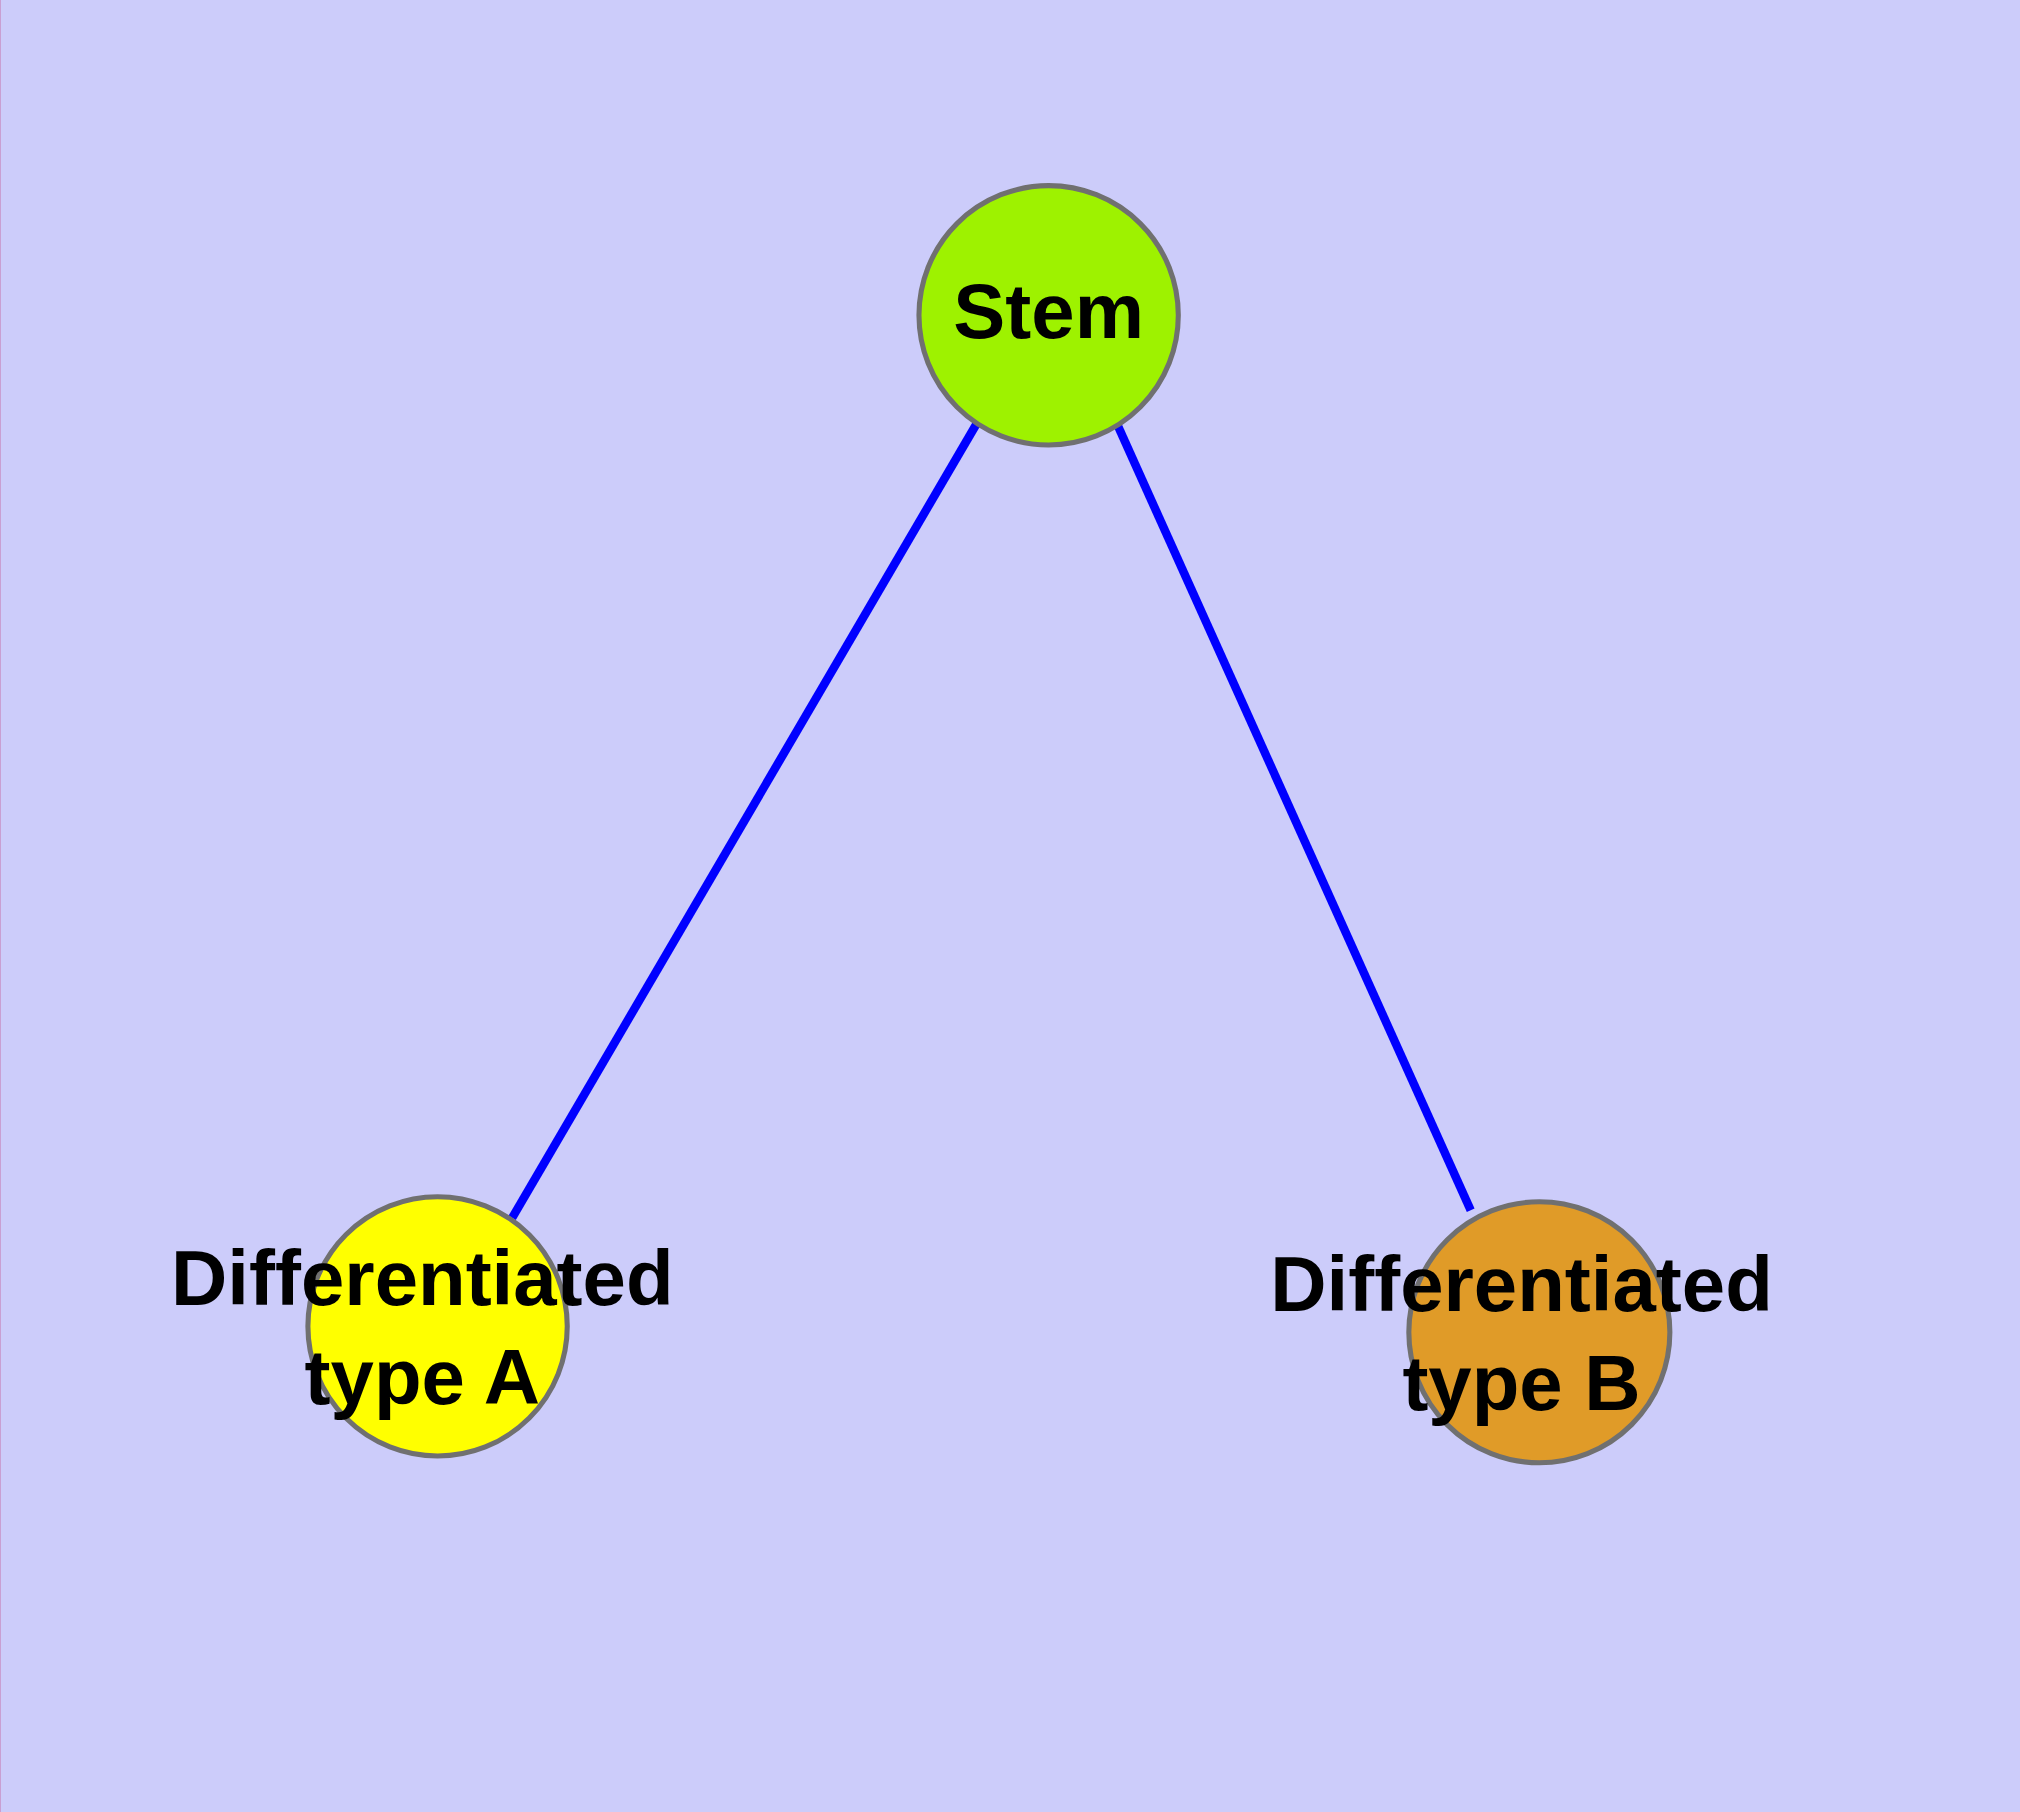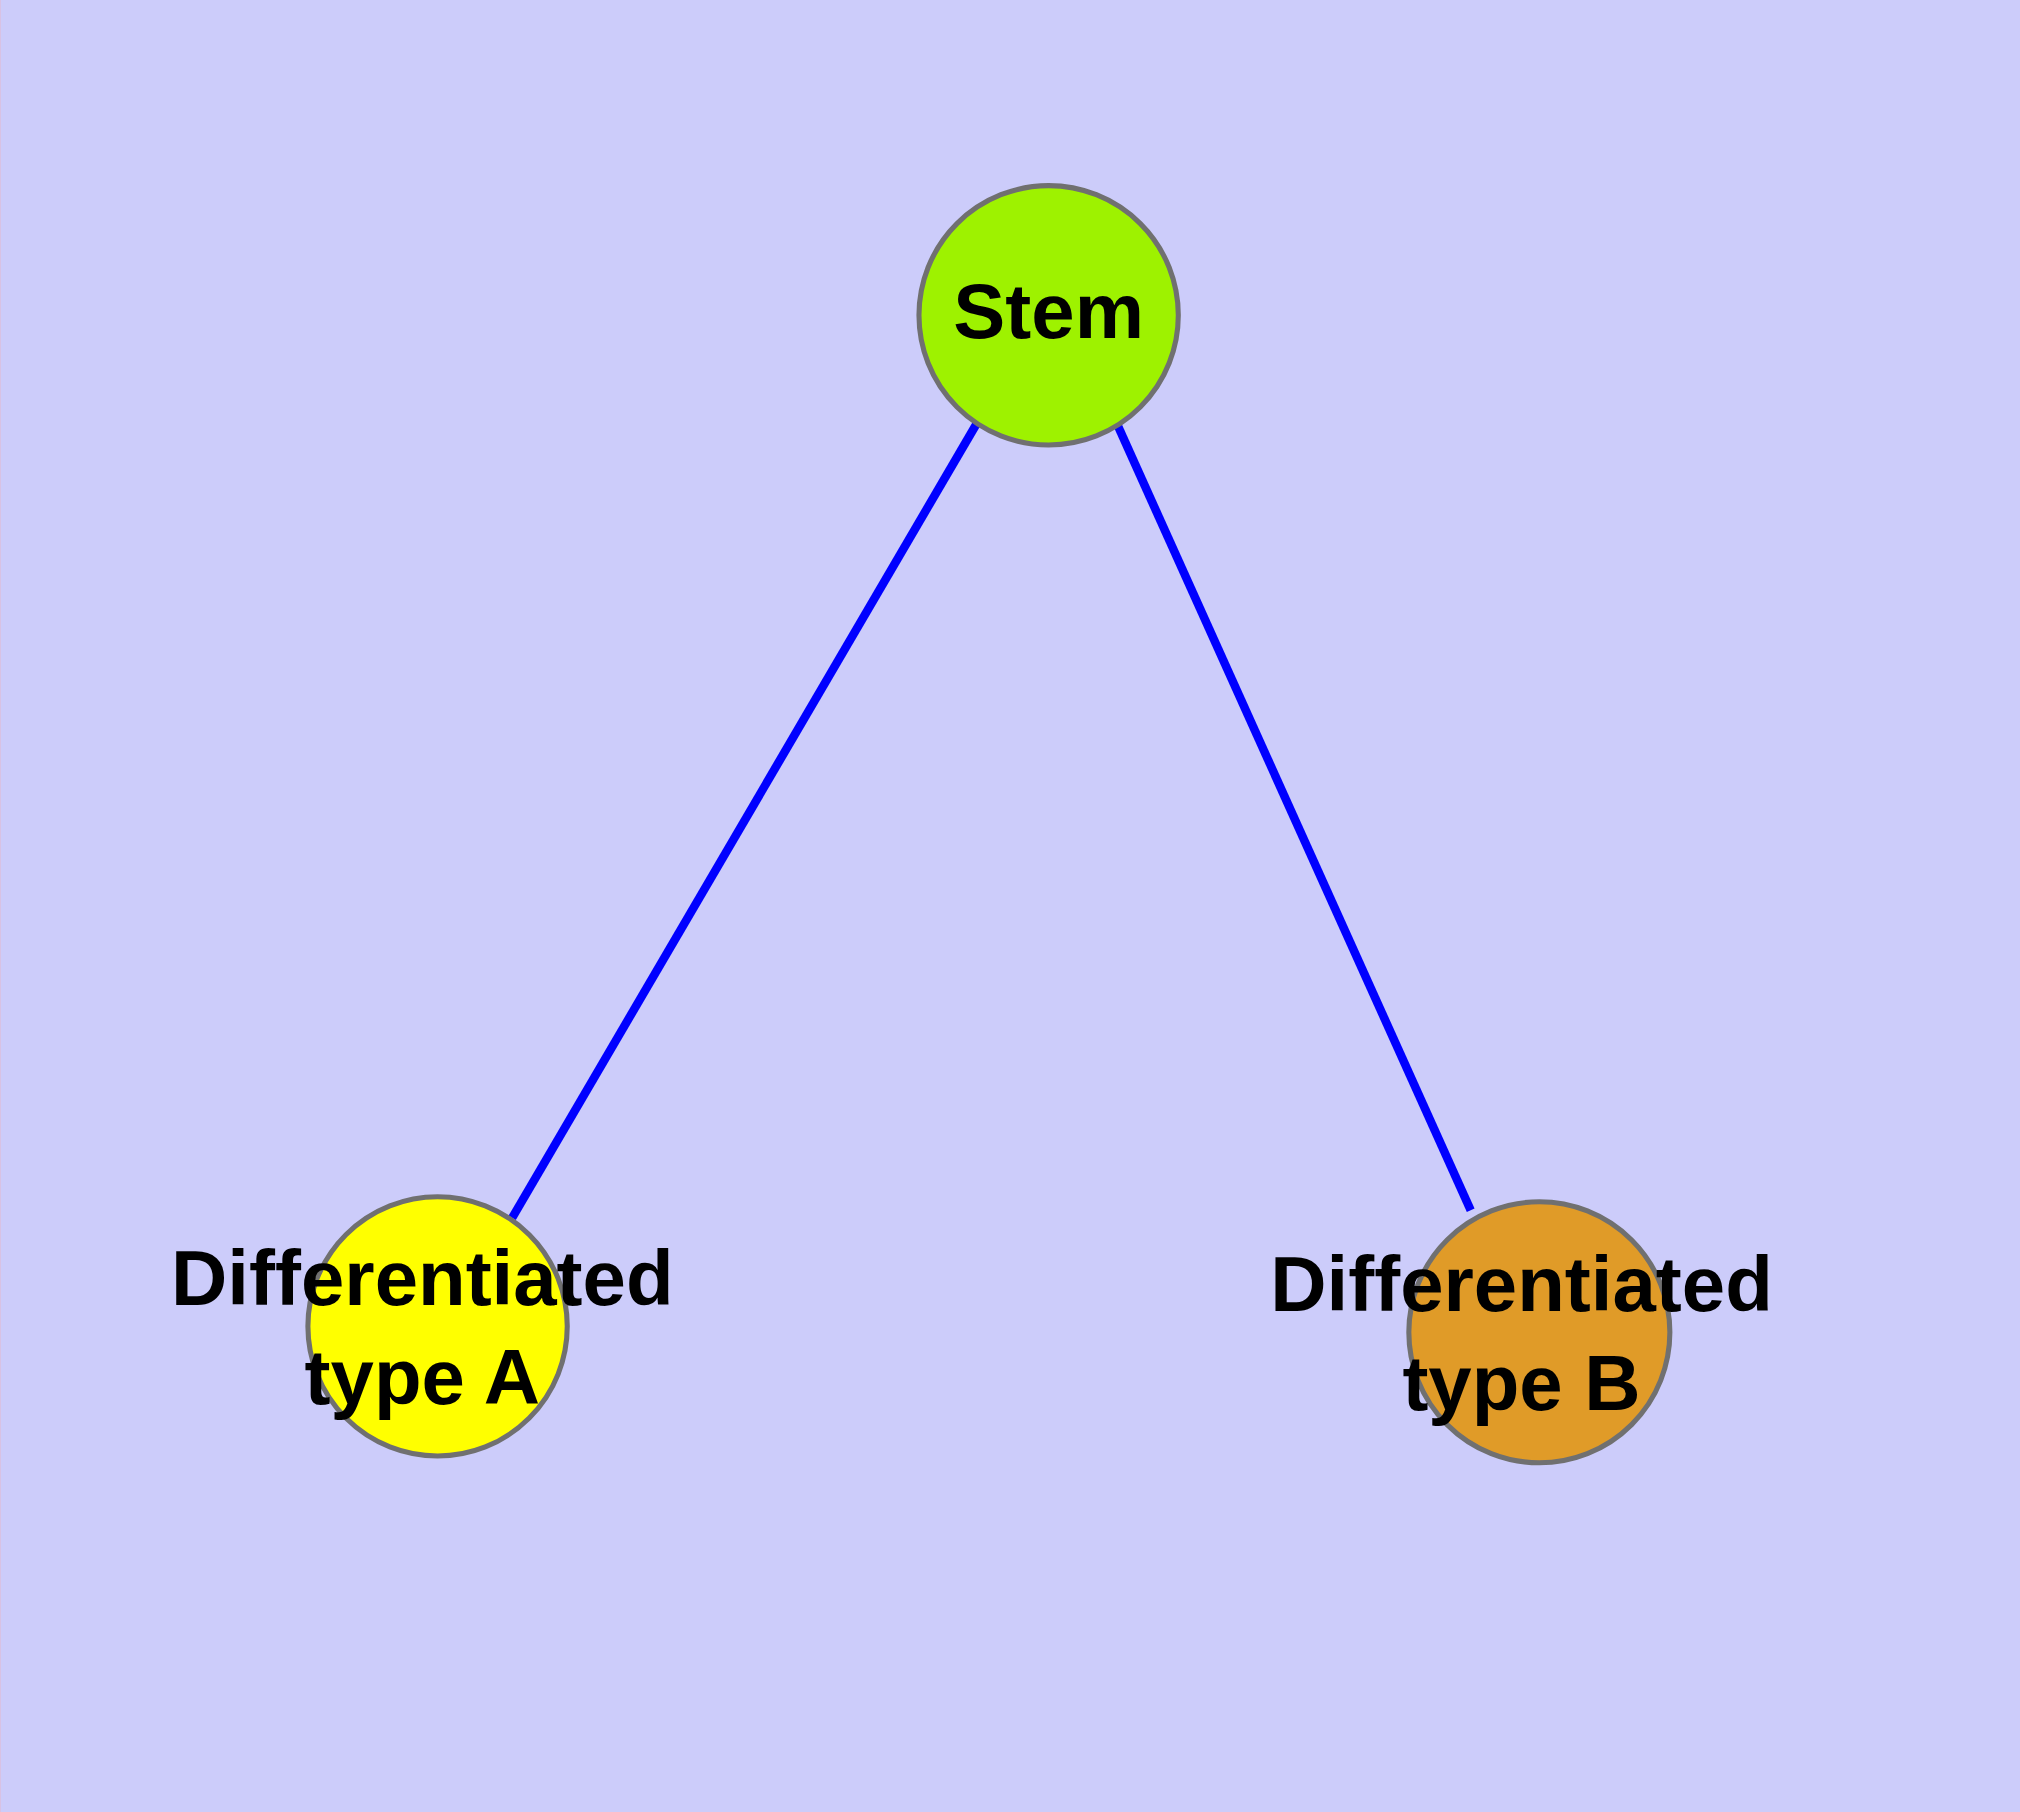--- a/index.html
+++ b/index.html
@@ -5,21 +5,21 @@
 <style>
   html, body {
     margin: 0;
     padding: 0;
     background: #ccccfa;
   }
   #stage {
     position: relative;
     width: 2021px;
     height: 1812px;
-    background: #fca5a5;
+    background: #be185d;
     overflow: hidden;
     font-family: "Liberation Sans", sans-serif;
   }
   #graph-svg {
     position: absolute;
     left: 0;
     top: 0;
     width: 2021px;
     height: 1812px;
     display: block;

